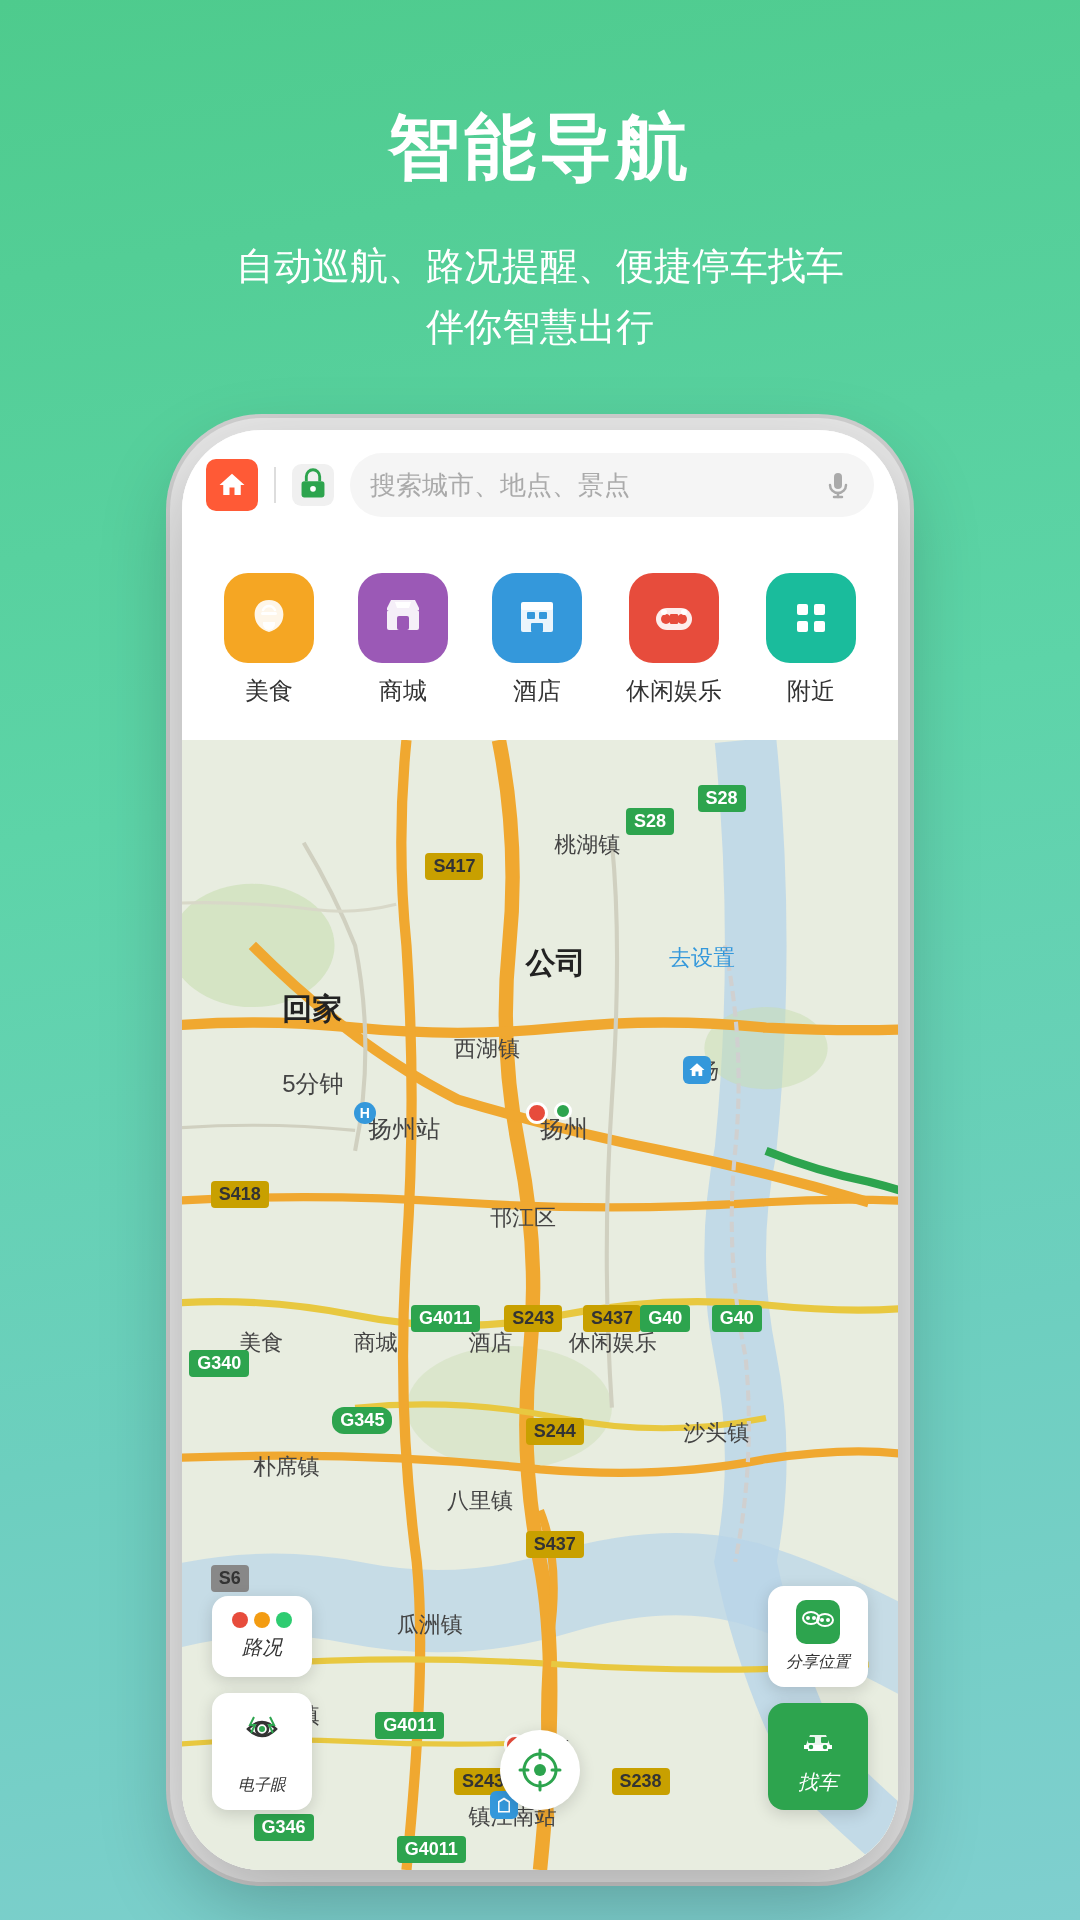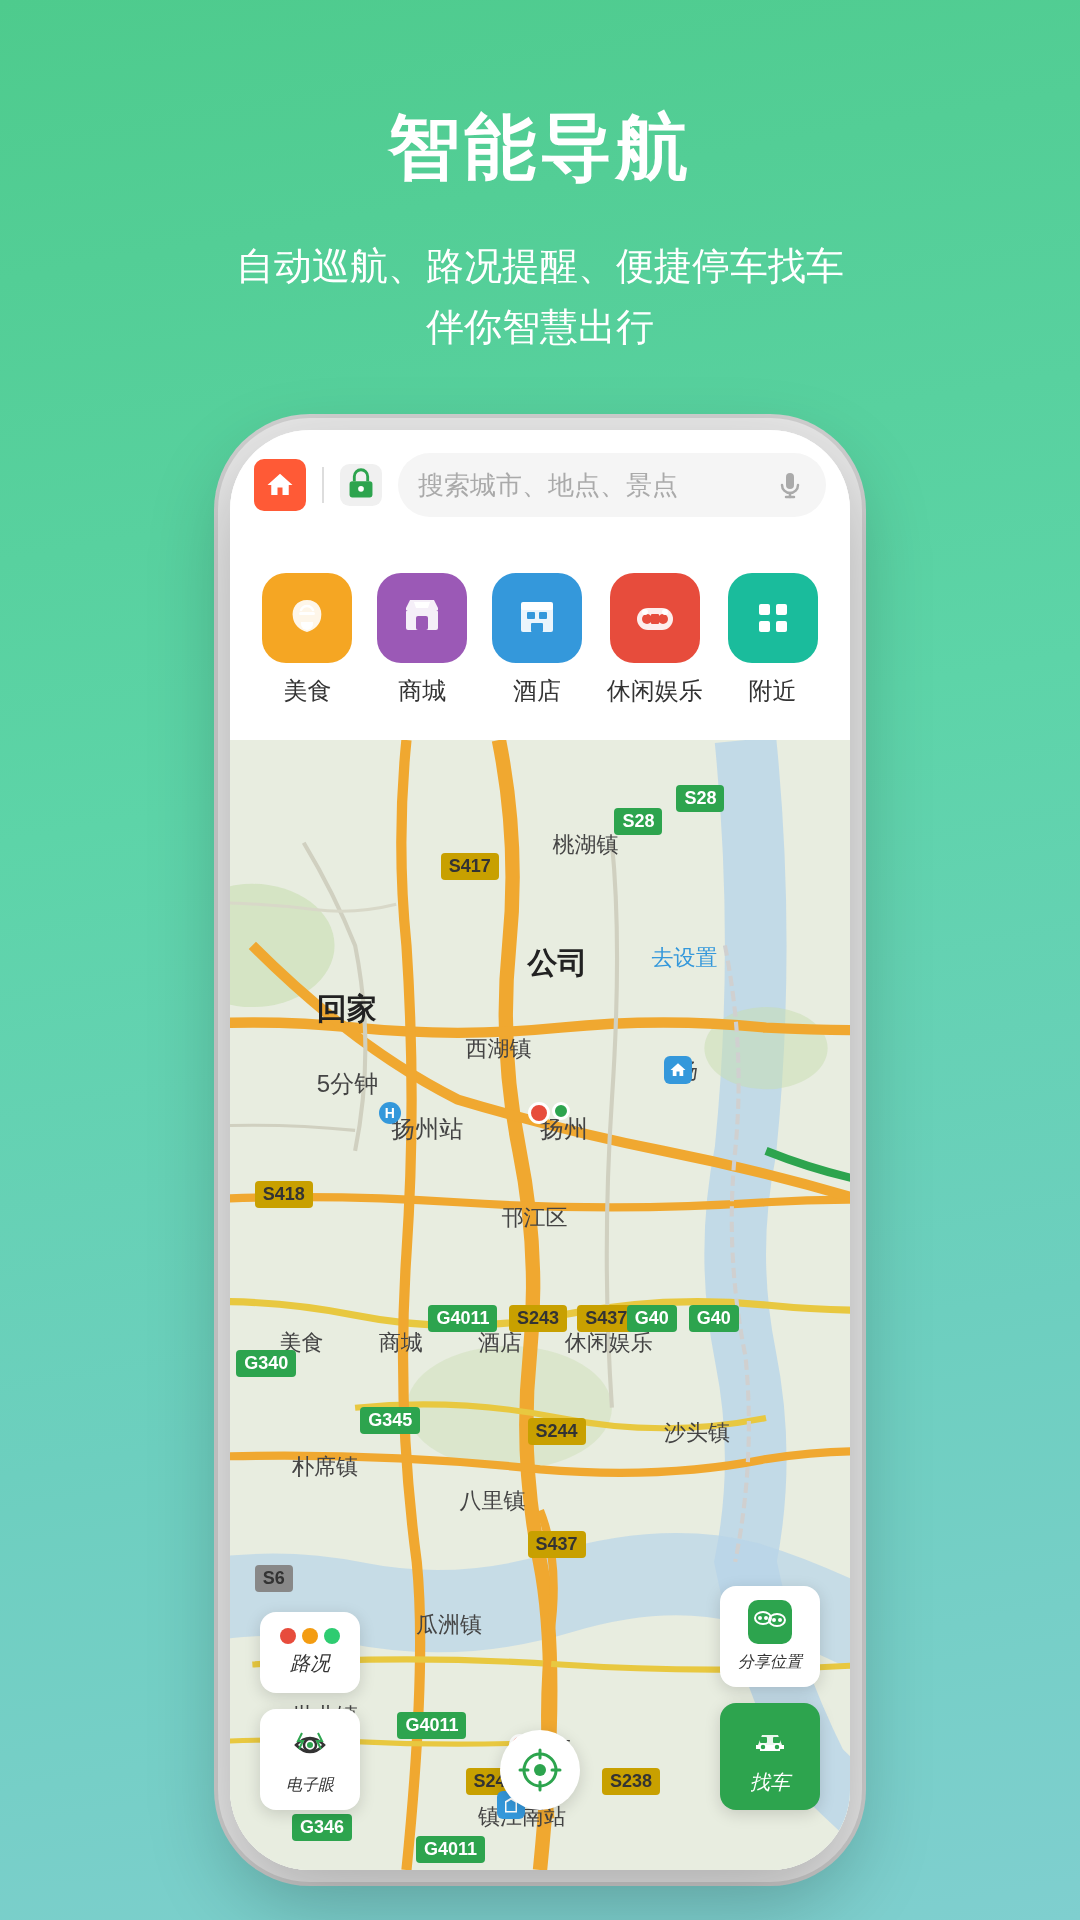--- a/index.html
+++ b/index.html
@@ -30,21 +30,21 @@
       margin-top: 40px;
       line-height: 1.6;
       padding: 0 80px;
     }
 
     .phone-wrapper {
       position: absolute;
       top: 430px;
       left: 50%;
       transform: translateX(-50%);
-      width: 620px;
+      width: 716px;
       height: 1440px;
     }
 
     .phone-frame {
       position: relative;
       width: 100%;
       height: 100%;
       background: white;
       border-radius: 80px;
       box-shadow: 0 30px 80px rgba(0,0,0,0.25), 0 0 0 12px #e8e8e8, 0 0 0 16px #d0d0d0;
@@ -207,21 +207,21 @@
       font-style: italic;
     }
 
     .ctrl-btn {
       background: white;
       border-radius: 16px;
       padding: 14px 18px;
       display: flex;
       flex-direction: column;
       align-items: center;
-      gap: 8px;
+      gap: 24px;
       box-shadow: 0 4px 16px rgba(0,0,0,0.15);
     }
 
     .ctrl-btn-label {
       font-size: 16px;
       color: #333;
     }
 
     .location-btn {
       width: 80px; height: 80px;
@@ -457,21 +457,21 @@
         <div class="road-badge yellow" style="top:10%;left:34%;">S417</div>
         <div class="road-badge green" style="top:4%;left:72%;">S28</div>
         <div class="road-badge green" style="top:6%;left:62%;">S28</div>
         <div class="road-badge yellow" style="top:39%;left:4%;">S418</div>
         <div class="road-badge green" style="top:50%;left:32%;">G4011</div>
         <div class="road-badge yellow" style="top:50%;left:45%;">S243</div>
         <div class="road-badge yellow" style="top:50%;left:56%;">S437</div>
         <div class="road-badge green" style="top:50%;left:64%;">G40</div>
         <div class="road-badge green" style="top:50%;left:74%;">G40</div>
         <div class="road-badge green" style="top:54%;left:1%;">G340</div>
-        <div class="road-badge green" style="top:59%;left:21%;">G345</div>
+        <div class="road-badge green" style="top:59%;left:21%;border-radius:12px;">G345</div>
         <div class="road-badge yellow" style="top:60%;left:48%;">S244</div>
         <div class="road-badge yellow" style="top:70%;left:48%;">S437</div>
         <div class="road-badge yellow" style="top:73%;left:4%;background:#888;">S6</div>
         <div class="road-badge green" style="top:86%;left:27%;">G4011</div>
         <div class="road-badge yellow" style="top:91%;left:38%;">S243</div>
         <div class="road-badge yellow" style="top:91%;left:60%;">S238</div>
         <div class="road-badge green" style="top:95%;left:10%;">G346</div>
         <div class="road-badge green" style="top:97%;left:30%;">G4011</div>
 
         <div style="position:absolute;top:32%;left:24%;display:flex;align-items:center;gap:4px;">

